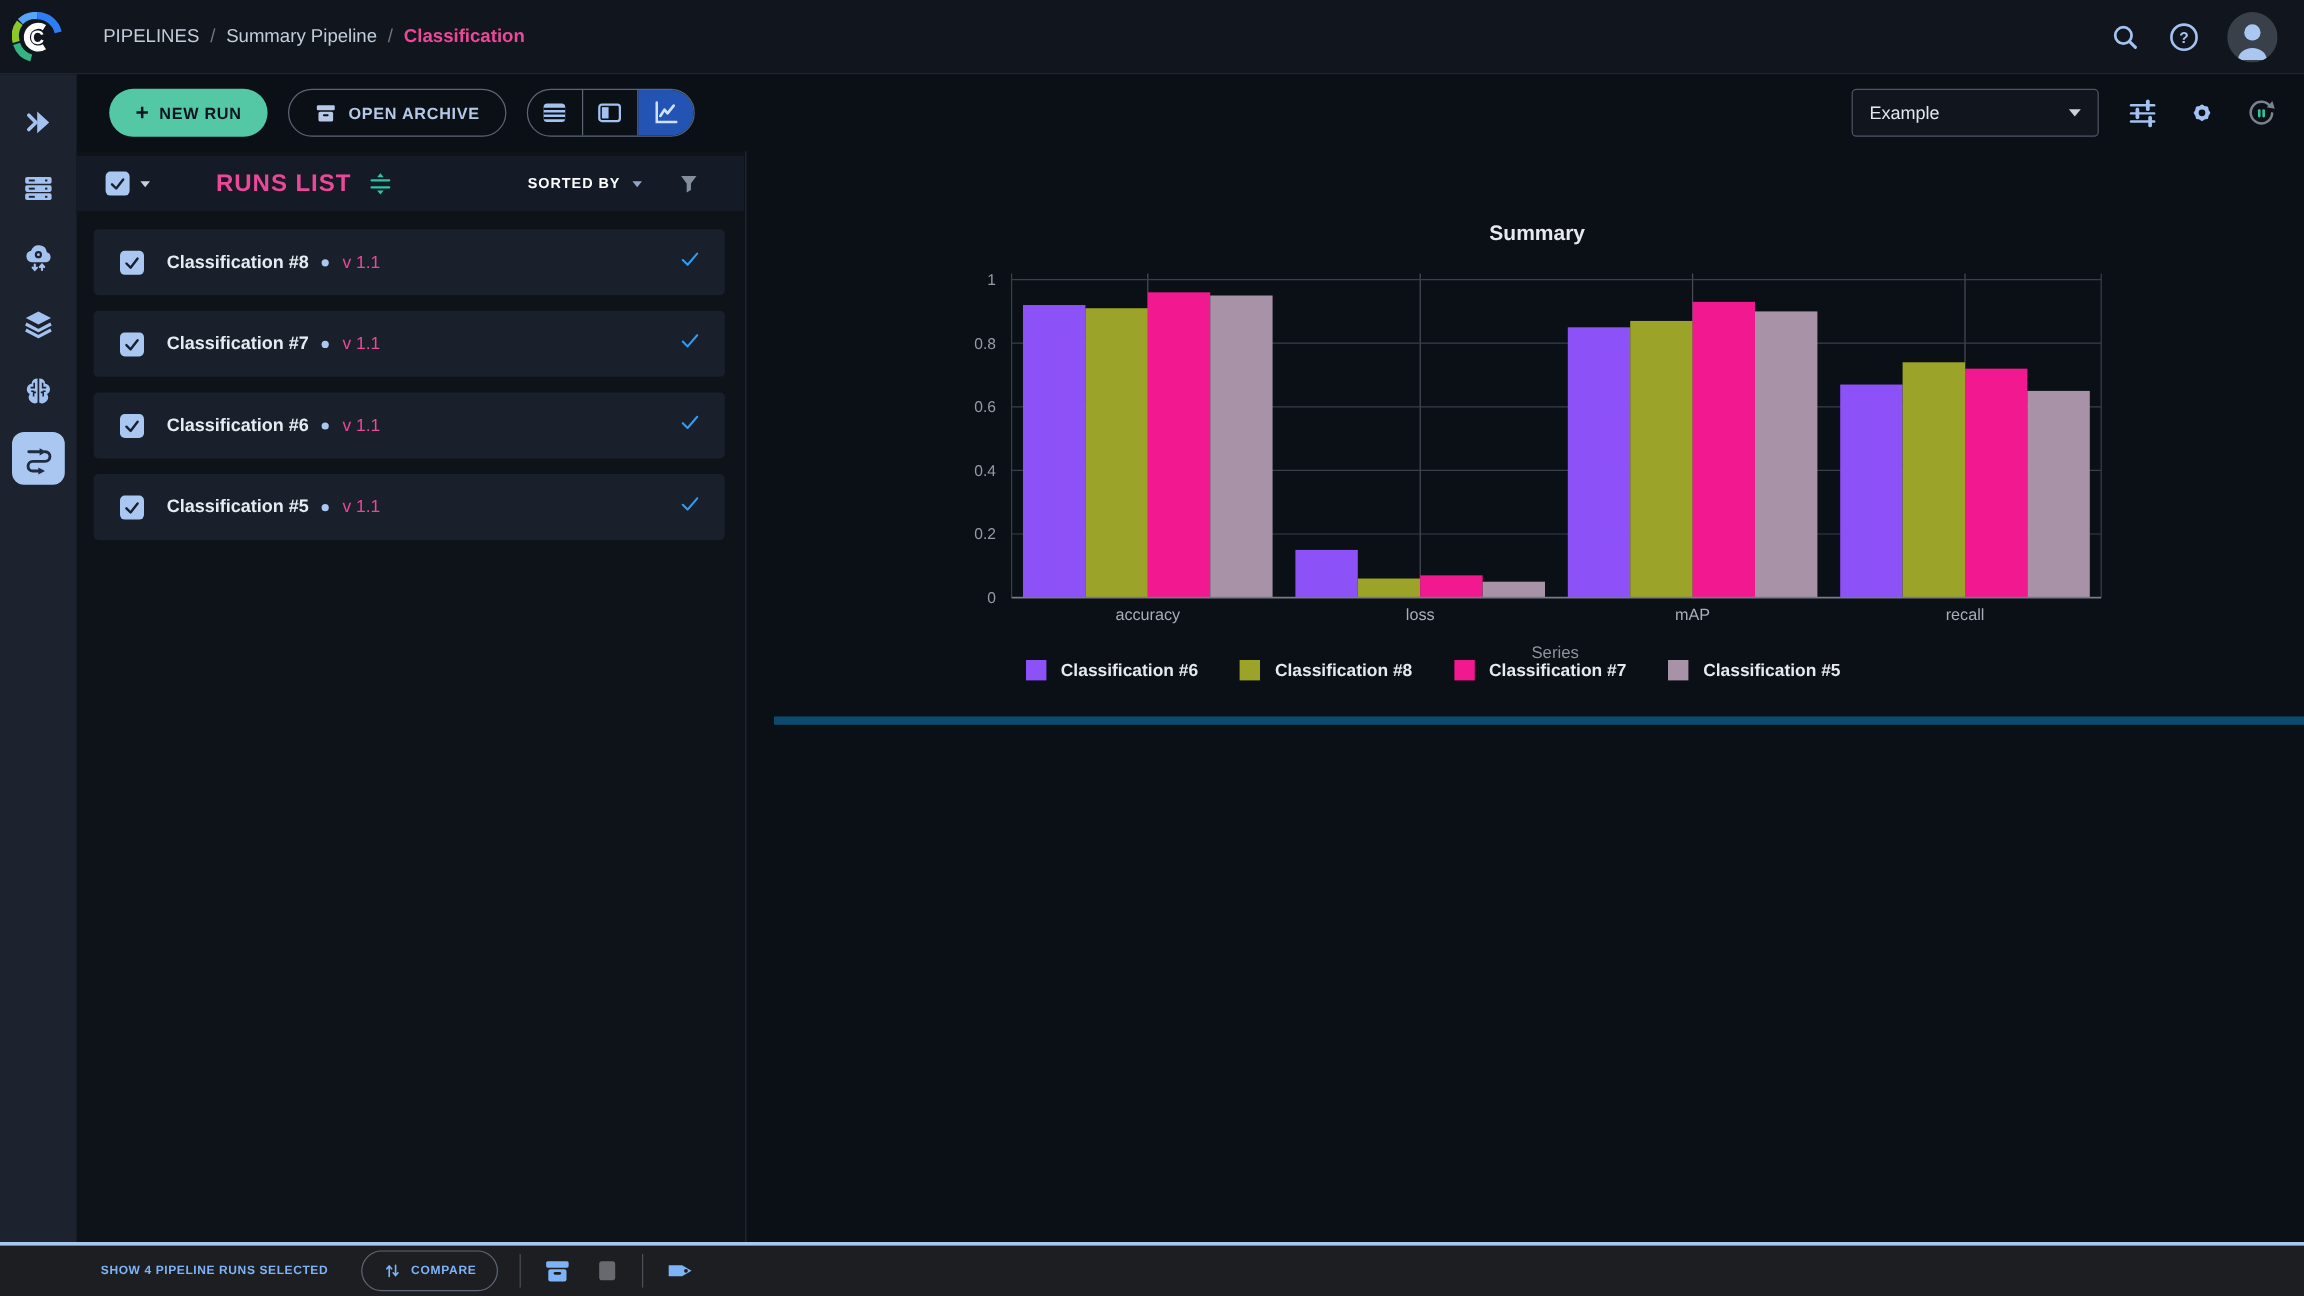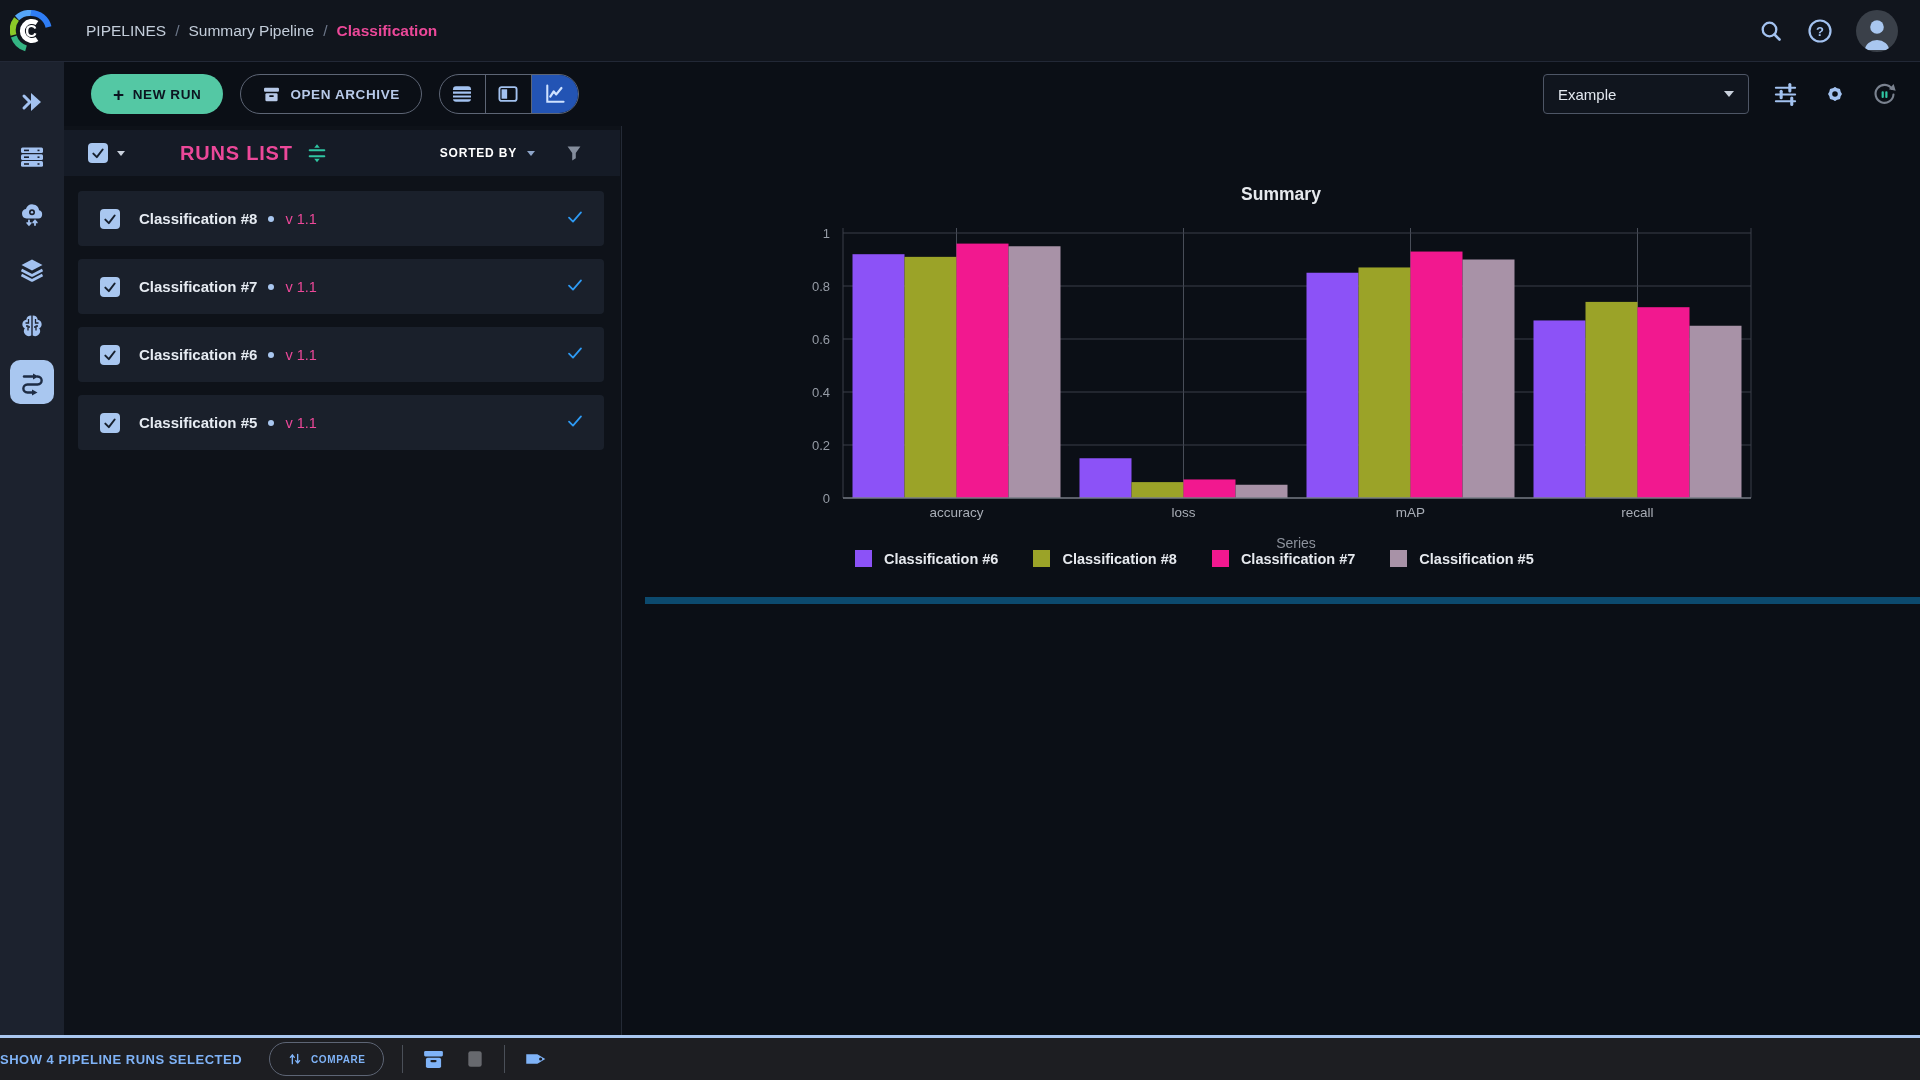--- a/index.html
+++ b/index.html
@@ -71,21 +71,21 @@
   .series-label { position:absolute; left:451px; top:409px; width:400px; text-align:center;
                   color:#8d929c; font-size:14px; }
   .legend { position:absolute; left:210px; top:424px; display:flex; align-items:center; gap:35px; }
   .legend-item { display:flex; align-items:center; gap:12px; cursor:pointer; }
   .legend-swatch { width:17px; height:17px; }
   .legend-text { color:#e6e9ee; font-size:14.5px; font-weight:bold; }
 
   
   .footer { position:absolute; left:0; right:0; bottom:0; height:45px; background:#1d1e22;
             border-top:3px solid #a9c7f0; display:flex; align-items:center; }
-  .footer-label { color:#7fb3f7; font-size:13px; font-weight:bold;
+  .footer-label { margin-left:84px; color:#7fb3f7; font-size:10px; font-weight:bold;
                   letter-spacing:.5px; cursor:pointer; }
   .btn-compare { margin-left:27px; height:34px; padding:0 17px; border-radius:17px;
                  border:1px solid #5d6575; color:#7fb3f7; font-size:10px; font-weight:bold;
                  letter-spacing:.6px; display:flex; align-items:center; gap:8px; cursor:pointer; }
   .v-div { width:1px; height:28px; background:#4a4f58; margin-left:18px; }
   .footer .icon-btn { margin-left:18px; }
 </style>
 </head>
 <body>
 

